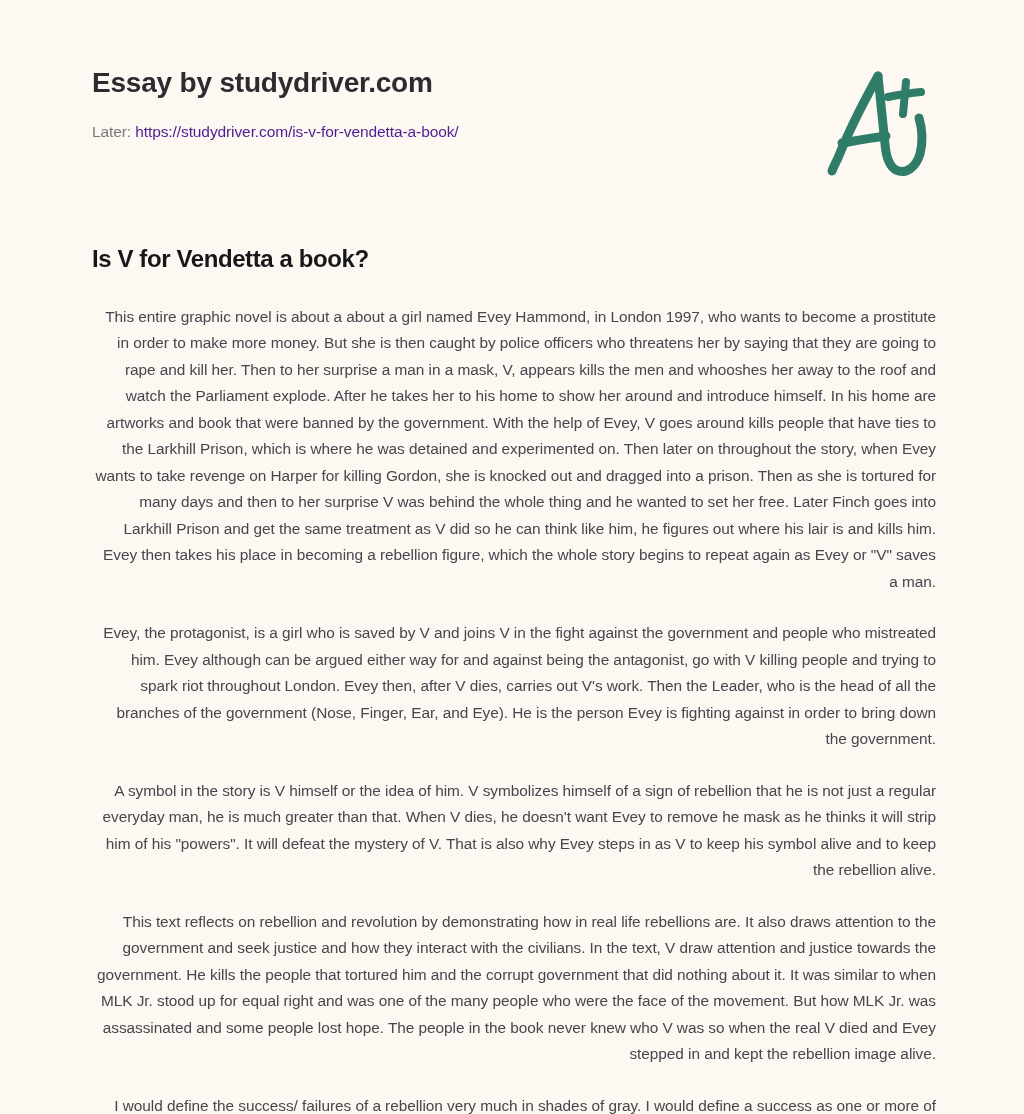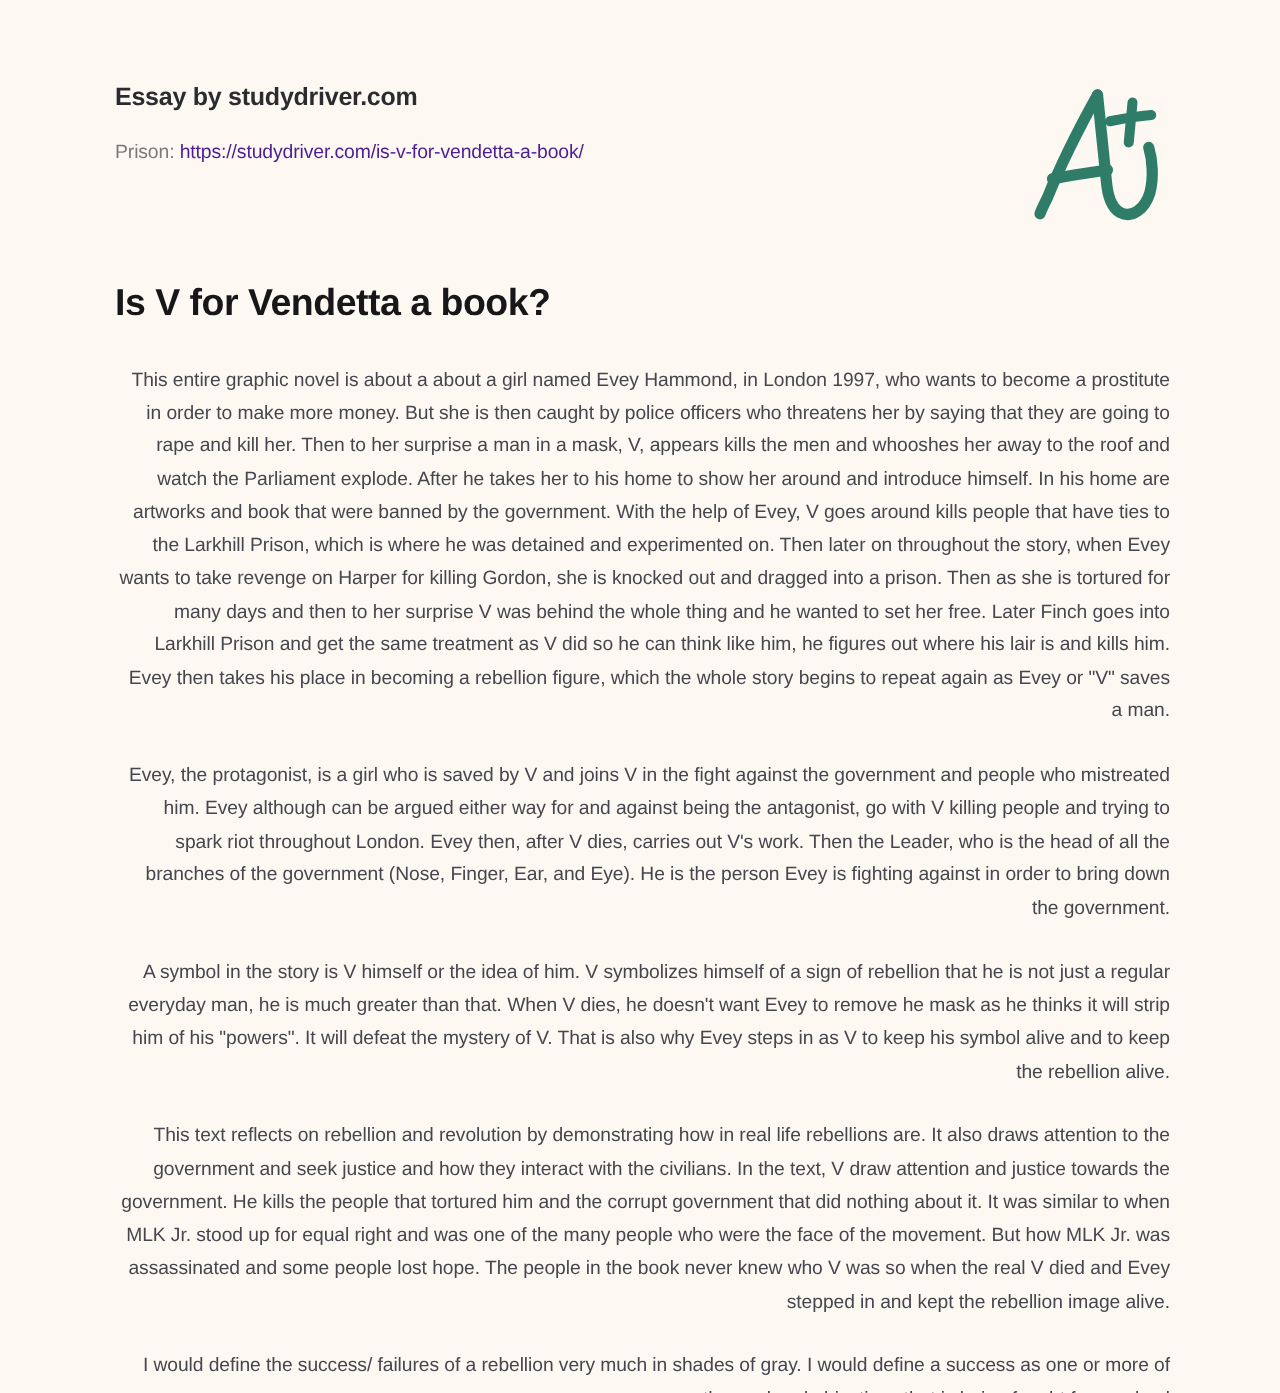--- a/index.html
+++ b/index.html
@@ -26,21 +26,21 @@
   }
 
   
   .site-header {
     position: relative;
     padding: 66px 88px 0 92px;
     min-height: 200px;
   }
 
   .brand-line {
-    font-size: 20px;
+    font-size: 28px;
     font-weight: bold;
     color: #2b2b30;
     letter-spacing: -0.2px;
     line-height: 1.2;
     margin: 0;
   }
 
   .source-line {
     margin: 22px 0 0 0;
     font-size: 15.5px;
@@ -73,26 +73,26 @@
     width: 130px;
     height: 122px;
   }
 
   
   .article {
     padding: 0 88px 40px 92px;
   }
 
   .article-title {
-    font-size: 30px;
+    font-size: 24px;
     font-weight: bold;
     color: #17171a;
     letter-spacing: -0.4px;
     line-height: 1.25;
-    margin: 24px 0 0 0;
+    margin: 44px 0 0 0;
   }
 
   .article-body {
     margin-top: 30px;
   }
 
   .article-body p {
     margin: 0 0 25px 0;
     font-size: 15.4px;
     line-height: 1.72;
@@ -108,21 +108,21 @@
 </head>
 <body>
 
 <div class="page">
 
   <header class="site-header">
 
     <div class="brand-line">Essay by studydriver.com</div>
 
     <div class="source-line">
-      <span class="source-label">Prison:</span>
+      <span class="source-label">Later:</span>
       <a class="source-url" href="#">https://studydriver.com/is-v-for-vendetta-a-book/</a>
     </div>
 
     <div class="logo-wrap">
       <svg viewBox="0 0 130 122" xmlns="http://www.w3.org/2000/svg">
         <g fill="none" stroke="#2f7d69" stroke-linecap="round" stroke-linejoin="round">
 
           <path d="M62 14 C 52 32, 34 66, 22 96 C 19 102, 17 106, 16 109" stroke-width="9"></path>
 
           <path d="M62 14 C 64 34, 67 62, 69 82 C 70 95, 73 104, 80 108 C 90 113, 100 105, 104 92 C 107 80, 106 66, 103 56" stroke-width="9"></path>

